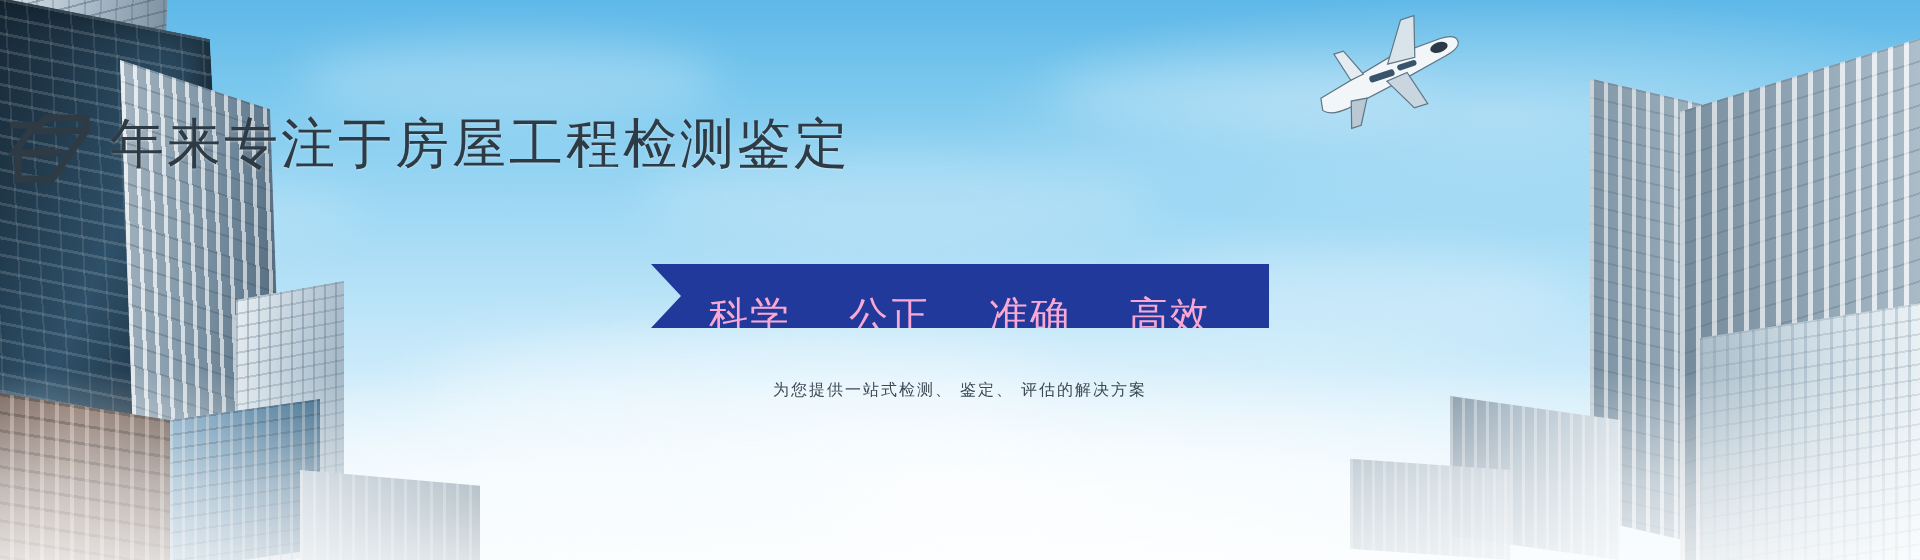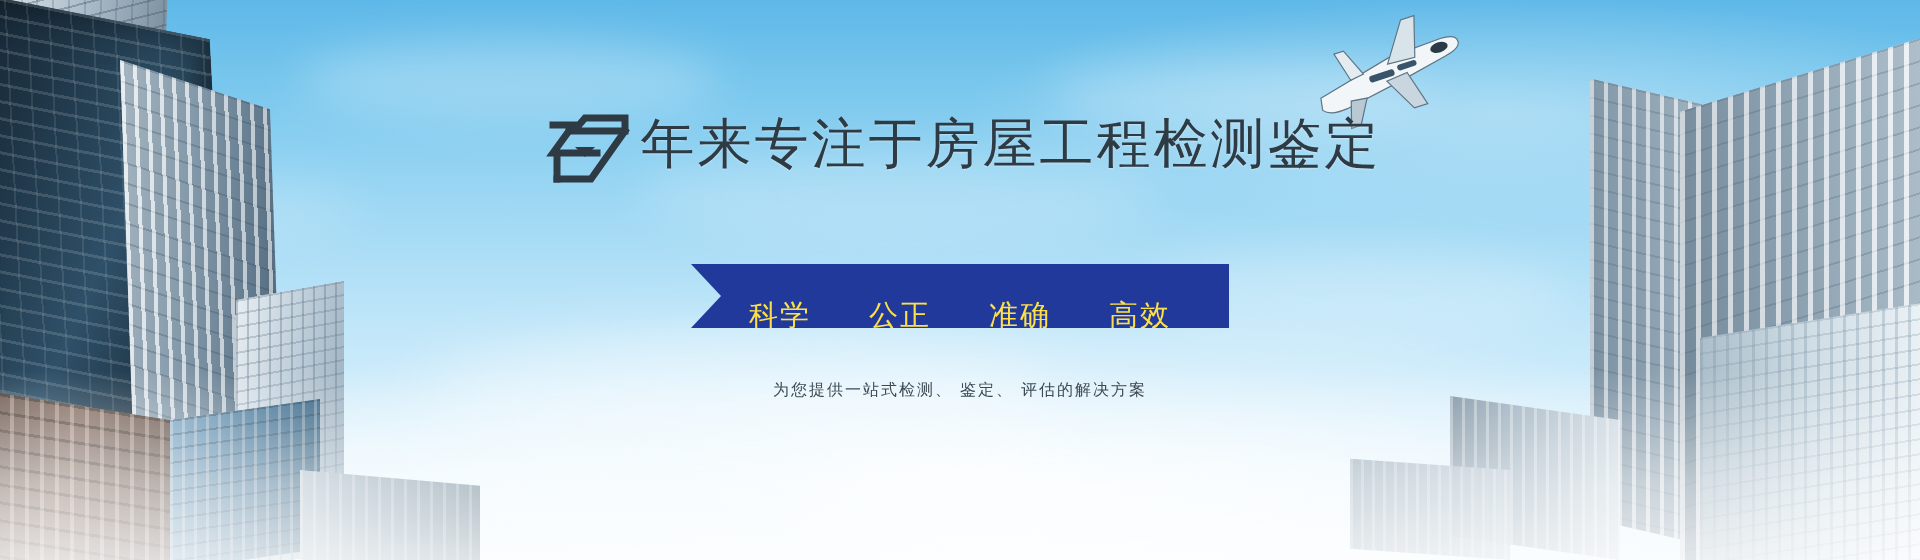--- a/index.html
+++ b/index.html
@@ -192,21 +192,21 @@
     position:absolute;left:1300px;top:18px;width:180px;height:120px;
     transform:rotate(-18deg);
   }
 
   
   .content{position:absolute;left:0;top:0;width:1920px;height:560px;}
 
   .headline{
     position:absolute;left:0;right:0;top:108px;
     text-align:center;
-    display:flex;align-items:center;justify-content:center;gap:8px;
+    display:flex;align-items:center;gap:16px;
   }
   .duo-mark{
     display:inline-block;
     width:92px;height:72px;
     margin-right:2px;
     position:relative;top:4px;
   }
   .headline-text{
     font-size:54px;
     letter-spacing:3px;
@@ -229,21 +229,21 @@
     background:#20399b;
     clip-path:polygon(0 0, 100% 0, 100% 100%, 0 100%, 30px 50%);
     box-shadow:0 2px 10px rgba(20,40,120,.25);
   }
   .ribbon::after{
     content:"";position:absolute;right:0;top:0;width:34px;height:100%;
     background:#20399b;
     clip-path:polygon(0 0, 100% 0, 70% 50%, 100% 100%, 0 100%);
   }
   .ribbon-kw{
-    color:#fde047;font-size:29px;letter-spacing:2px;font-weight:500;
+    color:#f9a8d4;font-size:39px;letter-spacing:2px;font-weight:500;
     font-family:"DejaVu Sans","Liberation Sans",sans-serif;
     position:relative;z-index:2;margin-top:39px;
   }
 
   .subtitle{
     position:absolute;left:0;right:0;top:380px;
     text-align:center;
     color:#3b4a56;
     font-size:16px;
     letter-spacing:2px;

